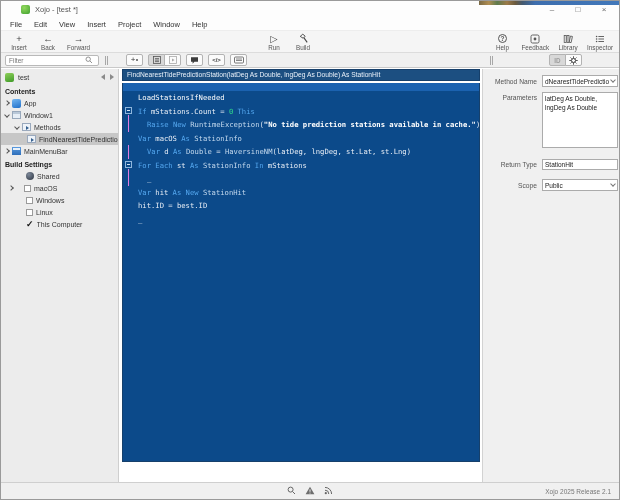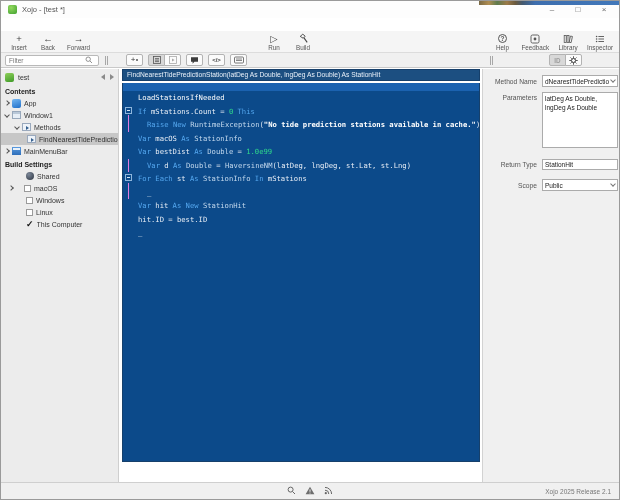--- a/index.html
+++ b/index.html
@@ -1,21 +1,21 @@
 <!DOCTYPE html>
 <html><head>
 <meta charset="utf-8">
 <style>
   *{margin:0;padding:0;box-sizing:border-box}
   html,body{background:#d8d8d8}
   body{font-family:"Liberation Sans",sans-serif;-webkit-font-smoothing:antialiased}
   #app{position:relative;width:620px;height:500px;background:#fff;overflow:hidden;font-size:7px;color:#333;border:1px solid #9a9a9a}
 
   
-  .titlebar{position:absolute;left:0;top:0;right:0;height:17px;background:#fdfdfd;display:flex;align-items:center;padding-left:7px}
+  .titlebar{position:absolute;left:0;top:0;right:0;height:17px;background:#fdfdfd;display:flex;align-items:center;padding-left:20px}
   .app-ic{width:9px;height:9px;border-radius:2px;background:radial-gradient(circle at 35% 30%,#93d95e,#3f9f2f);flex:none}
   .title-text{font-size:7.5px;color:#555;margin-left:5px}
   .win-controls{position:absolute;right:2px;top:2px;display:flex}
   .win-btn{width:26px;height:14px;display:flex;align-items:center;justify-content:center;color:#666;font-size:8px;line-height:1}
   .deco-strip{position:absolute;right:0;top:0;width:140px;height:4px;
     background:linear-gradient(90deg,#7a6a45 0%,#b08d52 7%,#5d7a4d 13%,#9c7a48 20%,#6b5a3e 26%,#44596f 31%,#3d6eae 40%,#4278ba 100%)}
 
   
   .menubar{position:absolute;top:17px;left:0;right:0;height:13px;background:#fdfdfd;display:flex;align-items:center;padding-left:3px;border-bottom:1px solid #ededed}
   .menu-item{padding:0 6px;font-size:7.5px;color:#333}
@@ -113,20 +113,29 @@
     <span class="app-ic"></span>
     <span class="title-text">Xojo - [test *]</span>
   </div>
   <div class="deco-strip"></div>
   <div class="win-controls">
     <span class="win-btn">–</span>
     <span class="win-btn">□</span>
     <span class="win-btn">×</span>
   </div>
 
+  <div class="menubar">
+    <span class="menu-item">File</span>
+    <span class="menu-item">Edit</span>
+    <span class="menu-item">View</span>
+    <span class="menu-item">Insert</span>
+    <span class="menu-item">Project</span>
+    <span class="menu-item">Window</span>
+    <span class="menu-item">Help</span>
+  </div>
 
   <div class="toolbar">
     <div class="tb-group" style="left:8px">
       <div class="tb-btn">
         <span class="tb-ic">+</span>
         <span class="tb-label">Insert</span>
       </div>
       <div class="tb-btn">
         <span class="tb-ic">←</span>
         <span class="tb-label">Back</span>
@@ -342,24 +351,20 @@
           </div>
           <div class="code-line">
             <span class="rail line"></span>
             <span class="code-text" style="padding-left: 11px;"><span class="ck">Raise New </span><span class="ct">RuntimeException</span><span class="cp">(</span><span class="cs">"No tide prediction stations available in cache."</span><span class="cp">)</span></span>
           </div>
           <div class="code-line">
             <span class="rail"></span>
             <span class="code-text" style="padding-left: 2px;"><span class="ck">Var </span><span class="cp">macOS</span><span class="ck"> As </span><span class="ct">StationInfo</span></span>
           </div>
           <div class="code-line">
-            <span class="rail"></span>
-            <span class="code-text" style="padding-left: 2px;"><span class="ck">Var </span><span class="cp">bestDist</span><span class="ck"> As </span><span class="ct">Double</span><span class="cp"> = </span><span class="cn">1.0e99</span></span>
-          </div>
-          <div class="code-line">
             <span class="rail line"></span>
             <span class="code-text" style="padding-left: 11px;"><span class="ck">Var </span><span class="cp">d</span><span class="ck"> As </span><span class="ct">Double</span><span class="cp"> = </span><span class="ct">HaversineNM</span><span class="cp">(latDeg, lngDeg, st.Lat, st.Lng)</span></span>
           </div>
           <div class="code-line">
             <span class="rail box">
               <span class="foldbox"></span>
             </span>
             <span class="code-text" style="padding-left: 2px;"><span class="ck">For Each </span><span class="cp">st</span><span class="ck"> As </span><span class="ct">StationInfo</span><span class="ck"> In </span><span class="cp">mStations</span></span>
           </div>
           <div class="code-line">

